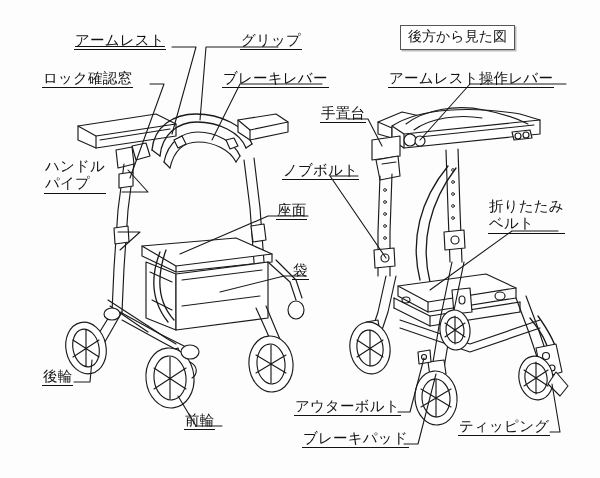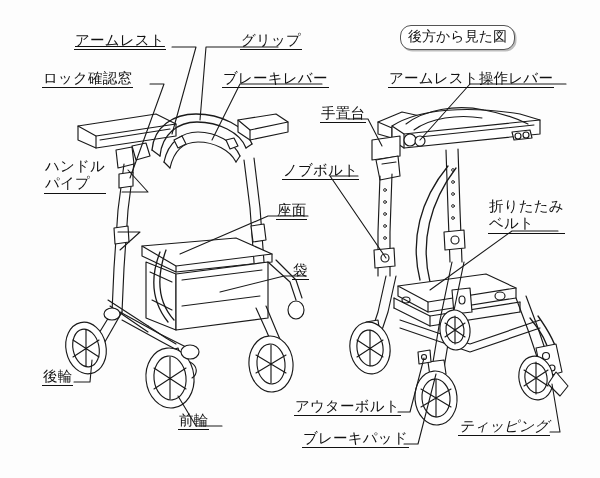--- a/index.html
+++ b/index.html
@@ -278,21 +278,21 @@
 
         <path d="M398,412 L410,412 L424,358"></path>
 
         <path d="M404,444 L418,444 L436,374"></path>
 
         <path d="M550,432 L560,432 L552,384"></path>
       </g>
     </g>
   </svg>
 
-  <div class="boxed" style="left:400px;top:25px;border-radius:11px;">後方から見た図</div>
+  <div class="boxed" style="left:400px;top:25px;">後方から見た図</div>
 
   <div class="label" style="left:74px;top:32px;text-decoration:underline;">アームレスト</div>
 
   <div class="label" style="left:204px;top:32px;margin-left:36px;">グリップ</div>
 
   <div class="label" style="left:42px;top:70px;">ロック確認窓</div>
 
   <div class="label" style="left:222px;top:70px;">ブレーキレバー</div>
 
   <div class="label" style="left:388px;top:70px;">アームレスト操作レバー</div>
@@ -307,21 +307,21 @@
   <div class="label" style="left:276px;top:202px;">座面</div>
 
   <div class="label two" style="left:488px;top:198px;">折りたたみ
 ベルト</div>
 
 
   <div class="label" style="left:292px;top:262px;">袋</div>
 
   <div class="label" style="left:42px;top:368px;">後輪</div>
 
-  <div class="label" style="left:178px;top:412px;text-align:right;">前輪</div>
+  <div class="label" style="left:184px;top:412px;text-align:right;">前輪</div>
 
   <div class="label" style="left:294px;top:398px;">アウターボルト</div>
 
-  <div class="label" style="left:458px;top:418px;font-style:italic;">ティッピング</div>
+  <div class="label" style="left:458px;top:418px;">ティッピング</div>
 
   <div class="label" style="left:302px;top:430px;">ブレーキパッド</div>
 
 </div>
 
 </body></html>

